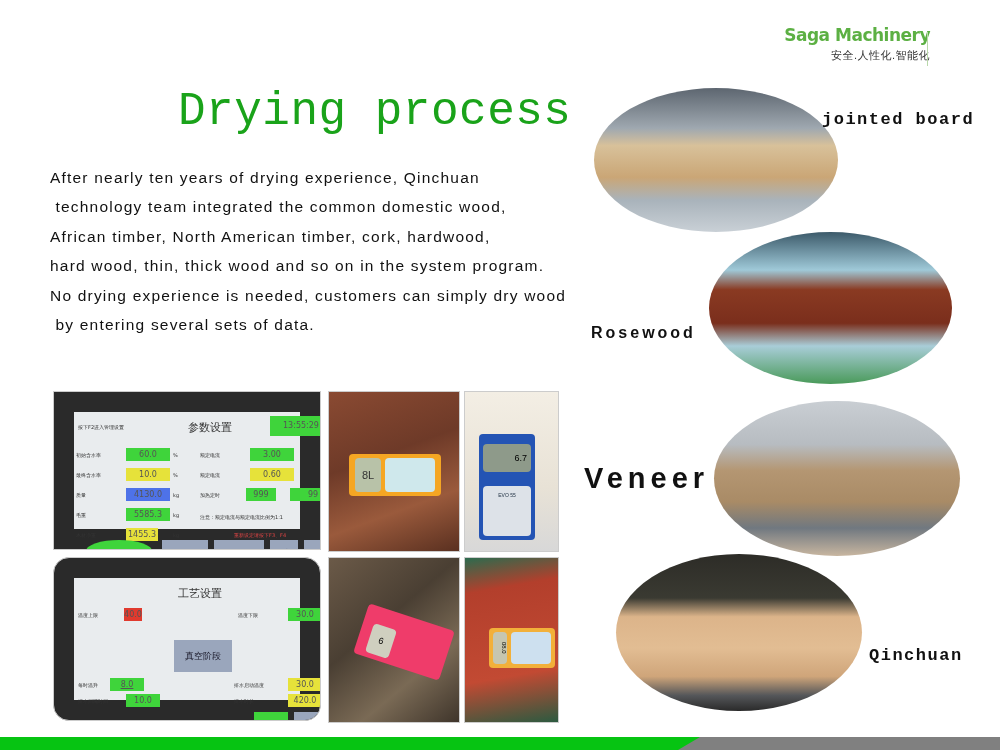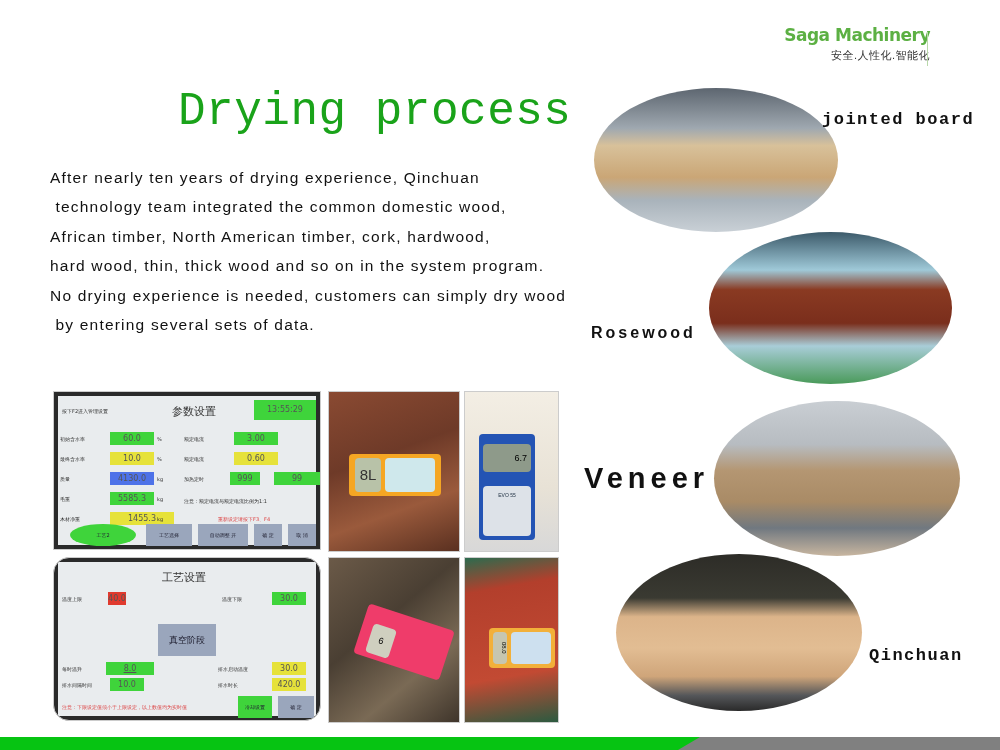--- a/index.html
+++ b/index.html
@@ -17,21 +17,21 @@
   .title { left:178px; top:82px; font-family:"Liberation Mono", monospace;
            color:#1aa31a; font-size:46px; line-height:60px; letter-spacing:0.5px; }
 
   .para { left:50px; top:163px; width:640px; font-family:"Liberation Sans", sans-serif;
           font-size:15.5px; letter-spacing:1.2px; color:#111; line-height:29.4px; }
   .para div { white-space:pre; }
 
   
   .panel { position:absolute; overflow:hidden; border:1px solid #ccc; }
   
-  .hmi { background:#2a2a2a; padding:4px; box-sizing:border-box; }
+  .hmi { background:#2a2a2a; padding:20px; box-sizing:border-box; }
   .hmi-inner { position:relative; width:100%; height:100%; background:#e9ecee; font-family:"DejaVu Sans", sans-serif; }
   .hmi .lbl { position:absolute; font-size:5px; color:#333; }
   .hmi .box { position:absolute; font-size:8px; text-align:center; color:#555; line-height:13px; height:13px; }
   .g { background:#3fd43b; } .y { background:#e6e23a; } .b { background:#4e72e8; } .r { background:#e03a2e; }
   .hmi .hdr { position:absolute; font-size:11px; color:#333; }
   .btn { position:absolute; background:#9aa6bc; font-size:5px; color:#223; text-align:center; line-height:22px; height:22px; }
 
   
   .wood1 { background:linear-gradient(160deg,#8a4a32 0%,#6e3a28 40%,#9a5a3c 70%,#5a3020 100%); }
   .wood2 { background:linear-gradient(180deg,#f3eee4 0%,#e8e2d6 60%,#d8d8d8 100%); }
@@ -96,21 +96,21 @@
 
     <div class="lbl" style="left:2px;top:80px;">质量</div>
     <div class="box b" style="left:52px;top:76px;width:44px;">4130.0</div>
     <div class="lbl" style="left:99px;top:80px;">kg</div>
 
     <div class="lbl" style="left:2px;top:100px;">毛重</div>
     <div class="box g" style="left:52px;top:96px;width:44px;">5585.3</div>
     <div class="lbl" style="left:99px;top:100px;">kg</div>
 
     <div class="lbl" style="left:2px;top:120px;">木材净重</div>
-    <div class="box y" style="left:52px;top:116px;width:64px;">1455.3</div>
+    <div class="box y" style="left:52px;top:116px;width:32px;">1455.3</div>
     <div class="lbl" style="left:99px;top:120px;">kg</div>
 
     <div class="lbl" style="left:126px;top:40px;">额定电流</div>
     <div class="box g" style="left:176px;top:36px;width:44px;">3.00</div>
     <div class="lbl" style="left:126px;top:60px;">额定电流</div>
     <div class="box y" style="left:176px;top:56px;width:44px;">0.60</div>
     <div class="lbl" style="left:126px;top:80px;">加热定时</div>
     <div class="box g" style="left:172px;top:76px;width:30px;">999</div>
     <div class="box g" style="left:216px;top:76px;width:46px;">99</div>
 
@@ -129,38 +129,38 @@
   <div class="hmi-inner">
     <div class="hdr" style="left:104px;top:8px;">工艺设置</div>
     <div class="lbl" style="left:4px;top:34px;">温度上限</div>
     <div class="box r" style="left:50px;top:30px;width:18px;">40.0</div>
     <div class="lbl" style="left:164px;top:34px;">温度下限</div>
     <div class="box g" style="left:214px;top:30px;width:34px;">30.0</div>
 
     <div class="btn" style="left:100px;top:62px;width:58px;height:32px;line-height:32px;font-size:9px;">真空阶段</div>
 
     <div class="lbl" style="left:4px;top:104px;">每时温升</div>
-    <div class="box g" style="left:48px;top:100px;width:48px;text-decoration:underline;">8.0</div>
+    <div class="box g" style="left:36px;top:100px;width:34px;text-decoration:underline;">8.0</div>
     <div class="lbl" style="left:4px;top:120px;">排水间隔时间</div>
     <div class="box g" style="left:52px;top:116px;width:34px;">10.0</div>
 
     <div class="lbl" style="left:160px;top:104px;">排水启动温度</div>
     <div class="box y" style="left:214px;top:100px;width:34px;">30.0</div>
     <div class="lbl" style="left:160px;top:120px;">排水时长</div>
     <div class="box y" style="left:214px;top:116px;width:34px;">420.0</div>
 
     <div class="lbl" style="left:4px;top:142px;color:#d44;">注意：下限设定值须小于上限设定，以上数值均为实时值</div>
     <div class="btn" style="left:180px;top:134px;width:34px;background:#3fd43b;">冷却设置</div>
     <div class="btn" style="left:220px;top:134px;width:36px;">确 定</div>
   </div>
 </div>
 
 <div class="panel wood1" style="left:328px;top:391px;width:130px;height:159px;">
   <div class="meter" style="left:20px;top:62px;width:92px;height:42px;background:#f5a623;"></div>
-  <div class="meter" style="left:26px;top:66px;width:26px;height:34px;background:#b8c2a8;font-size:15px;text-align:center;line-height:34px;color:#333;">8L</div>
+  <div class="meter" style="left:26px;top:66px;width:26px;height:34px;background:#b8c2a8;font-size:11px;text-align:center;line-height:34px;color:#333;">8L</div>
   <div class="meter" style="left:56px;top:66px;width:50px;height:34px;background:#cfe8ec;"></div>
 </div>
 <div class="panel wood2" style="left:464px;top:391px;width:93px;height:159px;">
   <div class="meter" style="left:14px;top:42px;width:56px;height:106px;background:#2454b4;"></div>
   <div class="meter" style="left:18px;top:52px;width:48px;height:28px;background:#8e9a8a;font-size:9px;text-align:right;padding-right:4px;box-sizing:border-box;line-height:28px;">6.7</div>
   <div class="meter" style="left:18px;top:94px;width:48px;height:50px;background:#dde2e8;font-size:5px;text-align:center;padding-top:6px;box-sizing:border-box;color:#234;">EVO 55</div>
 </div>
 <div class="panel wood3" style="left:328px;top:557px;width:130px;height:164px;">
   <div class="meter" style="left:30px;top:58px;width:90px;height:52px;background:#ef3c6a;transform:rotate(18deg);"></div>
   <div class="meter" style="left:40px;top:68px;width:24px;height:30px;background:#cfcfbf;transform:rotate(18deg);font-size:9px;text-align:center;line-height:30px;">6</div>

